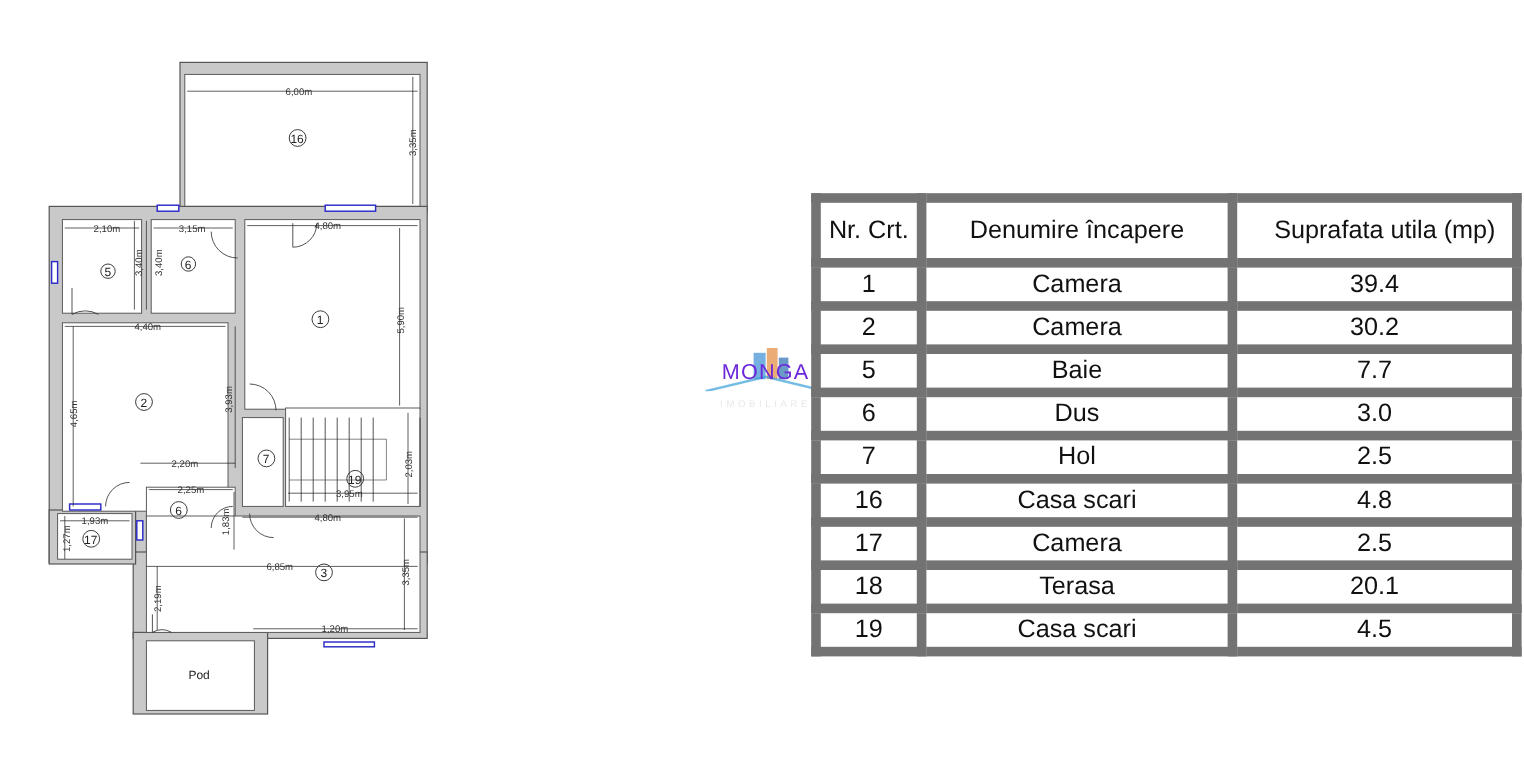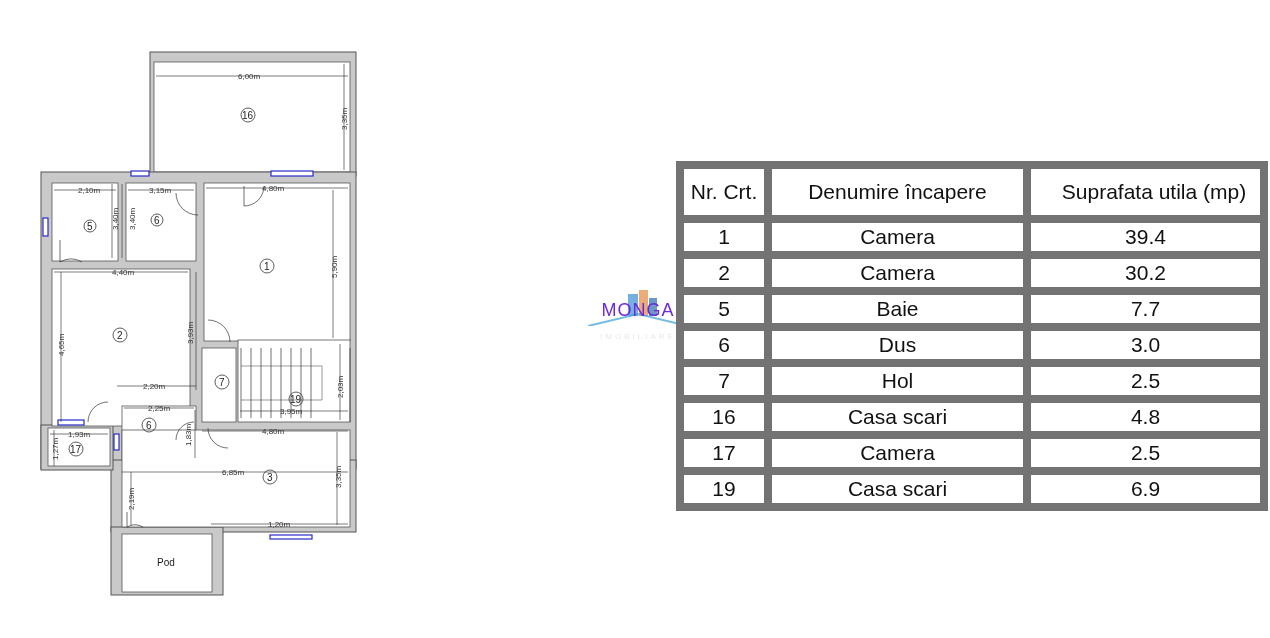--- a/index.html
+++ b/index.html
@@ -210,18 +210,23 @@
         <td>16</td>
         <td>Casa scari</td>
         <td>4.8</td>
       </tr>
     <tr>
         <td>17</td>
         <td>Camera</td>
         <td>2.5</td>
       </tr>
     <tr>
+        <td>18</td>
+        <td>Terasa</td>
+        <td>20.1</td>
+      </tr>
+    <tr>
         <td>19</td>
         <td>Casa scari</td>
-        <td>6.9</td>
+        <td>4.5</td>
       </tr>
   </tbody>
 </table>
 
 </body></html>

